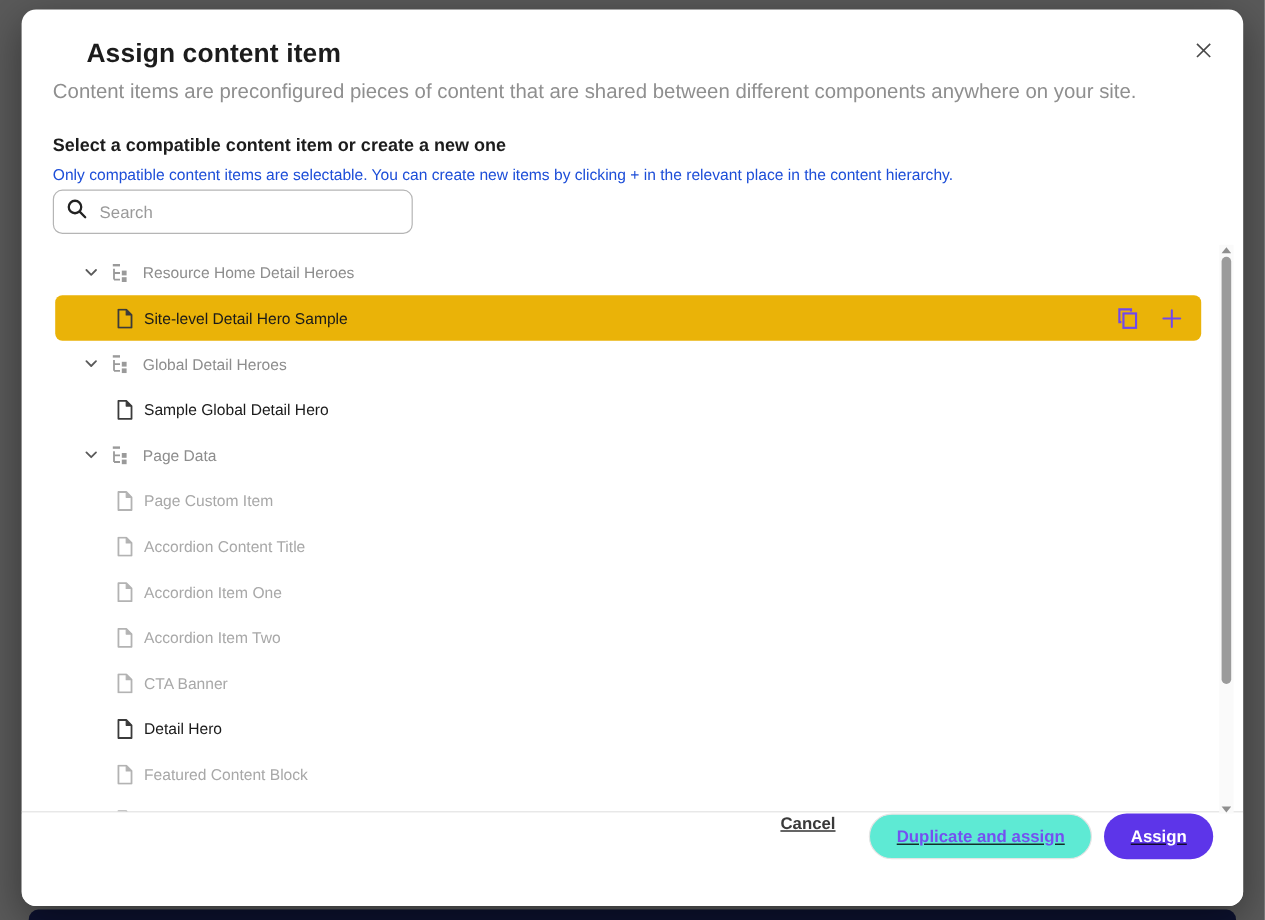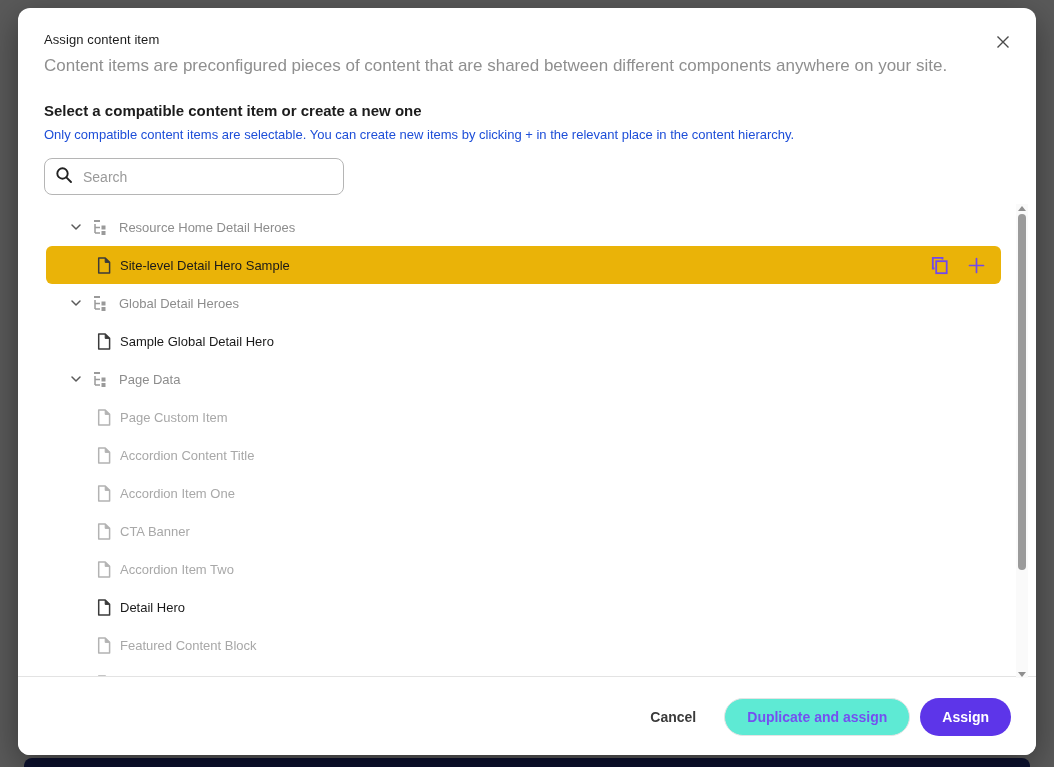--- a/index.html
+++ b/index.html
@@ -14,21 +14,21 @@
     position:absolute; left:24px; right:24px; bottom:0; height:9px;
     background:#0d1230; border-radius:8px 8px 0 0;
   }
   .modal {
     position:absolute; left:18px; top:8px; width:1018px; height:747px;
     background:#ffffff; border-radius:12px;
     box-shadow:0 10px 35px rgba(0,0,0,.4);
     overflow:hidden;
   }
   .modal-header { position:relative; padding:24px 26px 0 26px; }
-  .modal-title { font-size:13px; font-weight:400; color:#1c1c1c; letter-spacing:.1px; }
+  .modal-title { font-size:22px; font-weight:700; color:#1c1c1c; letter-spacing:.1px;margin-left:28px; }
   .modal-desc { margin-top:9px; font-size:17px; color:#8f8f8f; }
   .close-btn {
     position:absolute; top:24px; right:22px; width:22px; height:22px;
     background:none; border:none; cursor:pointer; color:#4a4a4a;
     display:flex; align-items:center; justify-content:center;
   }
   .section-heading { margin-top:26px; padding:0 26px; font-size:15px; font-weight:700; color:#1c1c1c; }
   .section-desc { margin-top:8px; padding:0 26px; font-size:13px; color:#1d4ed8; }
 
   .search-wrap {
@@ -69,22 +69,23 @@
   .sb-arrow { position:absolute; left:0; width:0; height:0; margin-left:2px; }
   .sb-up   { top:2px;  border-left:4px solid transparent; border-right:4px solid transparent; border-bottom:5px solid #8f8f8f; }
   .sb-down { bottom:4px; border-left:4px solid transparent; border-right:4px solid transparent; border-top:5px solid #8f8f8f; }
   .sb-thumb {
     position:absolute; left:2px; top:10px; width:8px; height:356px;
     background:#9b9b9b; border-radius:4px;
   }
 
   .modal-footer {
     position:absolute; left:0; bottom:0; width:100%; height:77px;
-    background:#fff; display:flex; align-items:center; justify-content:flex-end;
+    background:#fff; display:flex; align-items:flex-start; justify-content:flex-end;
     padding-right:25px;
+    text-decoration:underline;
   }
   .btn { font-family:"Liberation Sans","DejaVu Sans",sans-serif; font-size:14px; font-weight:700; cursor:pointer; }
   .btn-text { background:none; border:none; color:#3a3a3a; margin-right:28px; }
   .btn-outline {
     background:#5eead4; border:1px solid #e4e4e4; color:#7450f0;
     height:38px; padding:0 22px; border-radius:19px; margin-right:10px;
   }
   .btn-primary {
     background:#5d35e9; border:none; color:#ffffff;
     height:38px; padding:0 22px; border-radius:19px;
@@ -229,30 +230,30 @@
         </span>
         <span>Accordion Item One</span>
       </div>
       <div class="row item disabled">
         <span class="dicon">
           <svg width="14" height="17" viewBox="0 0 14 17" fill="none">
             <path d="M1.7 1 H8.2 L12.6 5.4 V16 H1.7 Z" stroke="#b3b3b3" stroke-width="1.5" stroke-linejoin="round"></path>
             <path d="M8.2 1 V5.4 H12.6" fill="#b3b3b3" stroke="#b3b3b3" stroke-width="1" stroke-linejoin="round"></path>
           </svg>
         </span>
+        <span>Accordion Item Two</span>
+      </div>
+      <div class="row item disabled">
+        <span class="dicon">
+          <svg width="14" height="17" viewBox="0 0 14 17" fill="none">
+            <path d="M1.7 1 H8.2 L12.6 5.4 V16 H1.7 Z" stroke="#b3b3b3" stroke-width="1.5" stroke-linejoin="round"></path>
+            <path d="M8.2 1 V5.4 H12.6" fill="#b3b3b3" stroke="#b3b3b3" stroke-width="1" stroke-linejoin="round"></path>
+          </svg>
+        </span>
         <span>CTA Banner</span>
-      </div>
-      <div class="row item disabled">
-        <span class="dicon">
-          <svg width="14" height="17" viewBox="0 0 14 17" fill="none">
-            <path d="M1.7 1 H8.2 L12.6 5.4 V16 H1.7 Z" stroke="#b3b3b3" stroke-width="1.5" stroke-linejoin="round"></path>
-            <path d="M8.2 1 V5.4 H12.6" fill="#b3b3b3" stroke="#b3b3b3" stroke-width="1" stroke-linejoin="round"></path>
-          </svg>
-        </span>
-        <span>Accordion Item Two</span>
       </div>
       <div class="row item enabled">
         <span class="dicon">
           <svg width="14" height="17" viewBox="0 0 14 17" fill="none">
             <path d="M1.7 1 H8.2 L12.6 5.4 V16 H1.7 Z" stroke="#3b3b3b" stroke-width="1.5" stroke-linejoin="round"></path>
             <path d="M8.2 1 V5.4 H12.6" fill="#3b3b3b" stroke="#3b3b3b" stroke-width="1" stroke-linejoin="round"></path>
           </svg>
         </span>
         <span>Detail Hero</span>
       </div>

